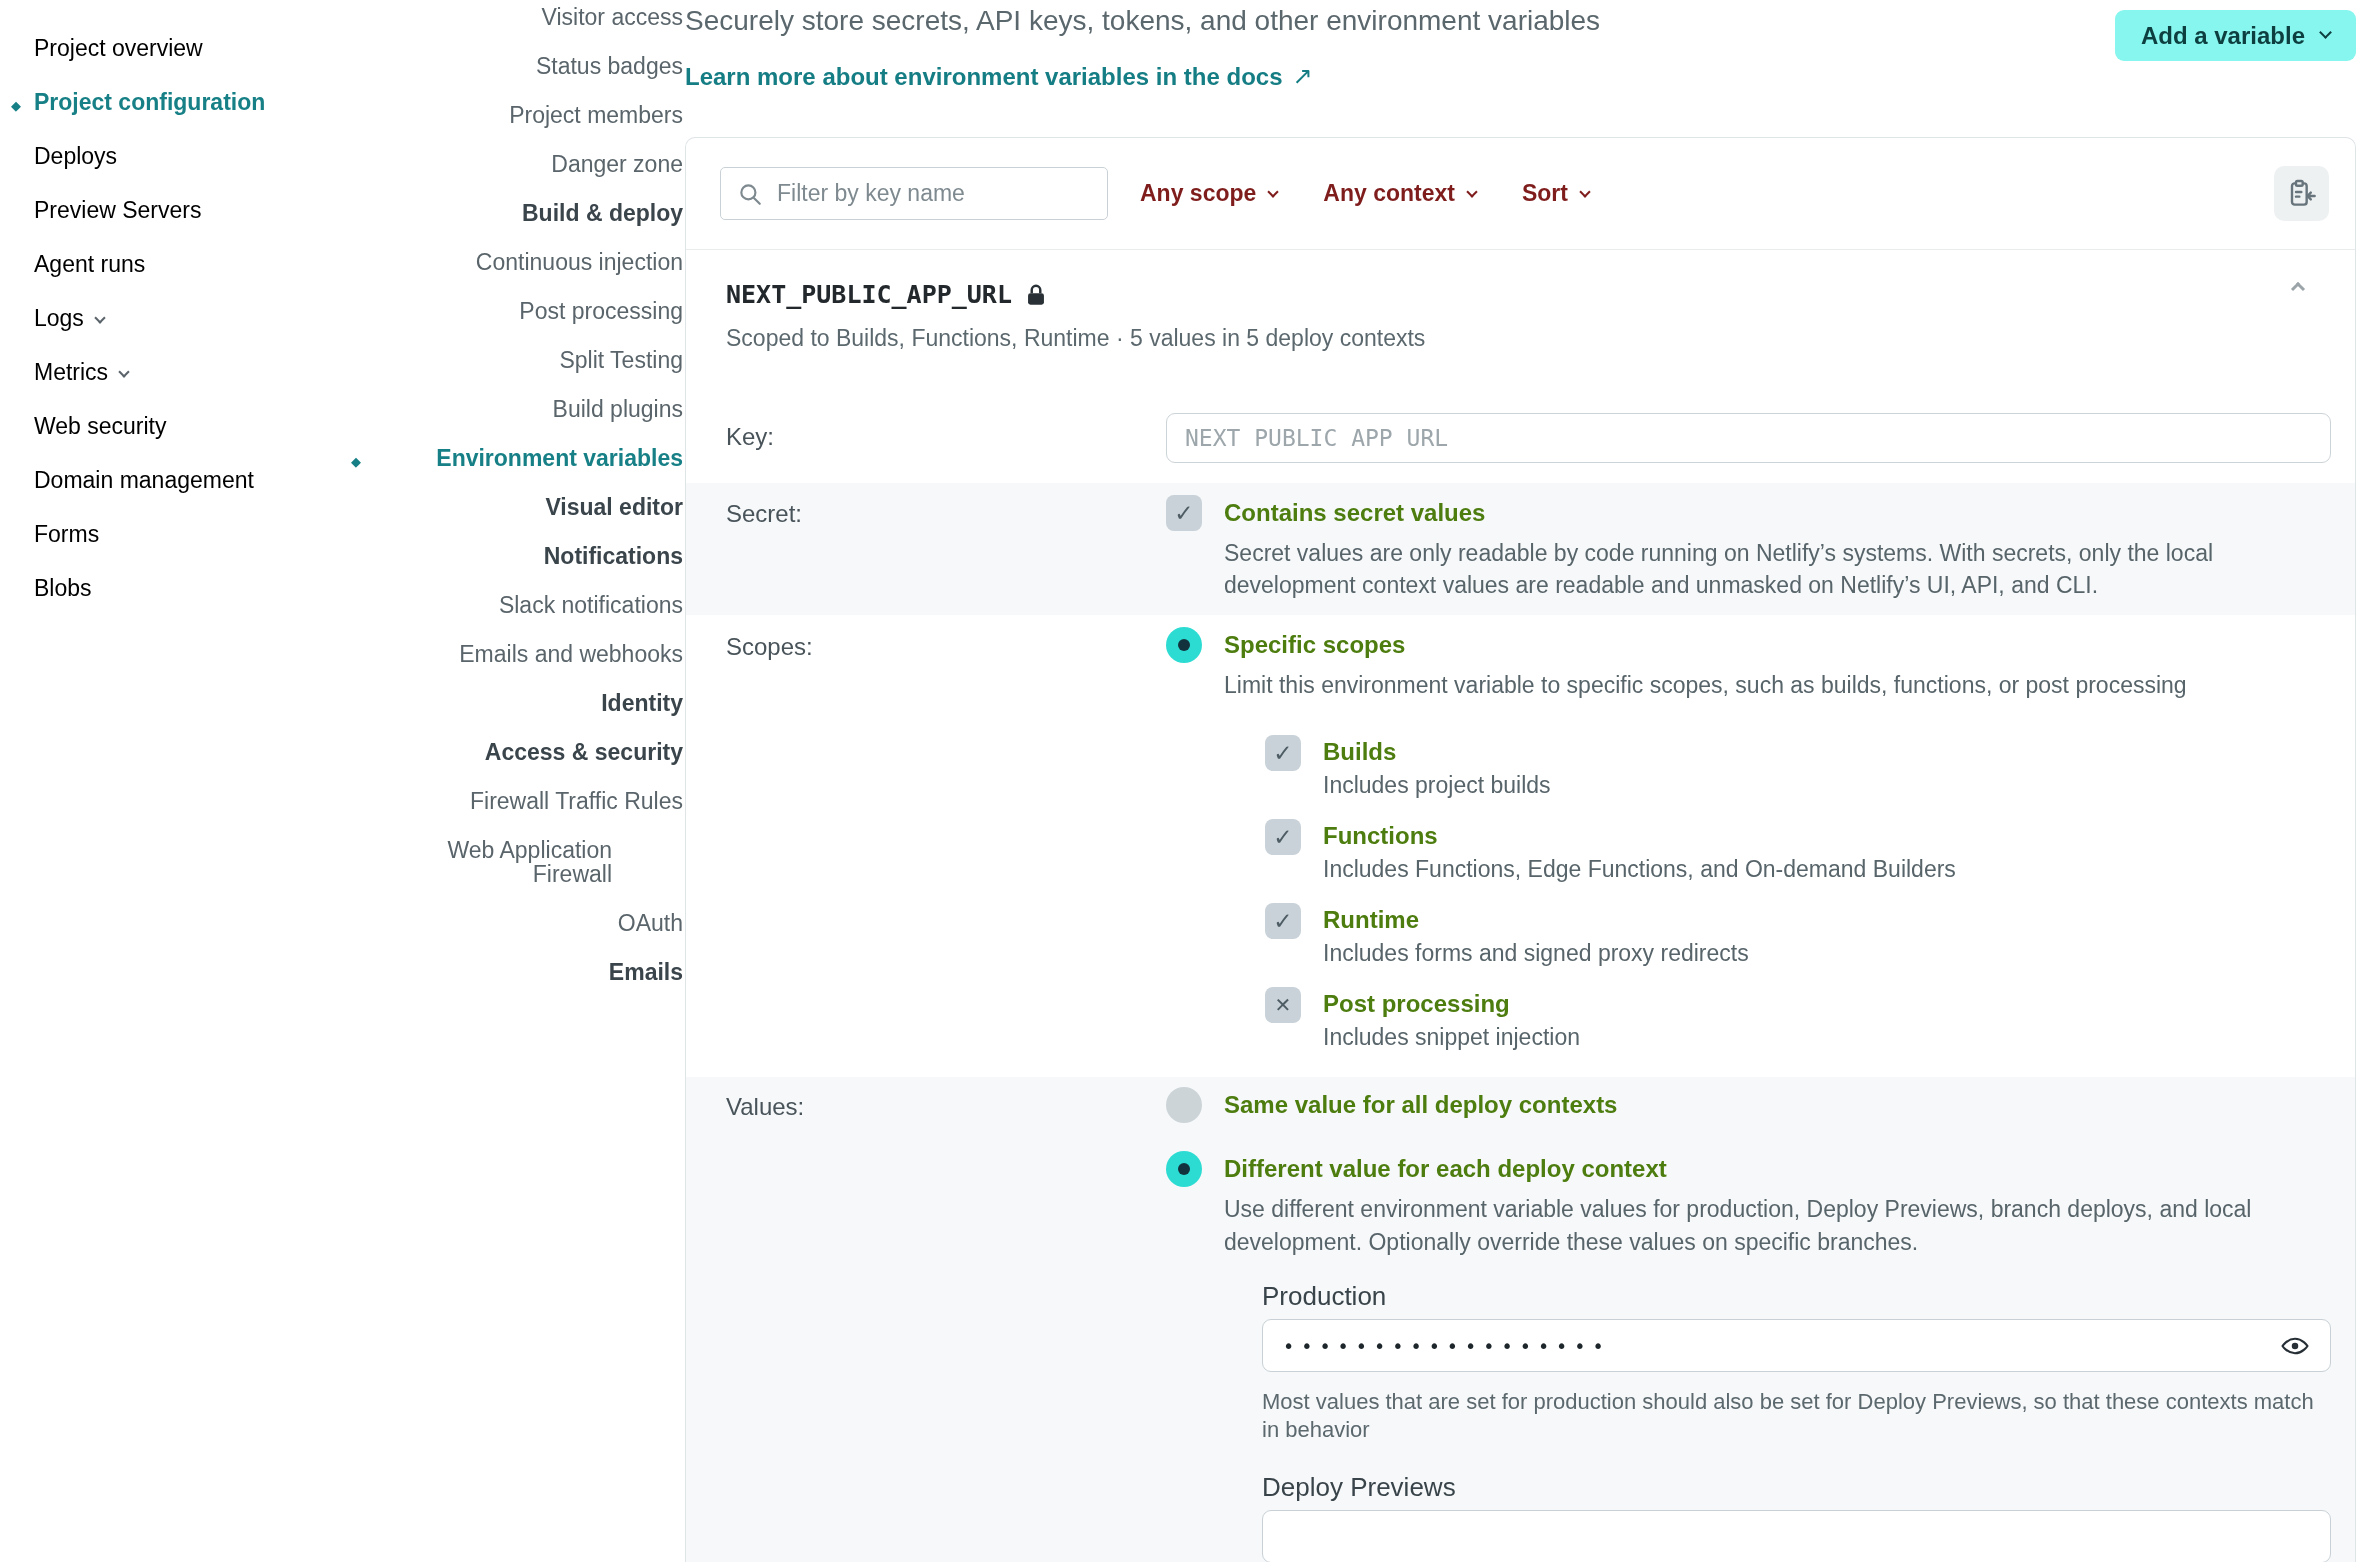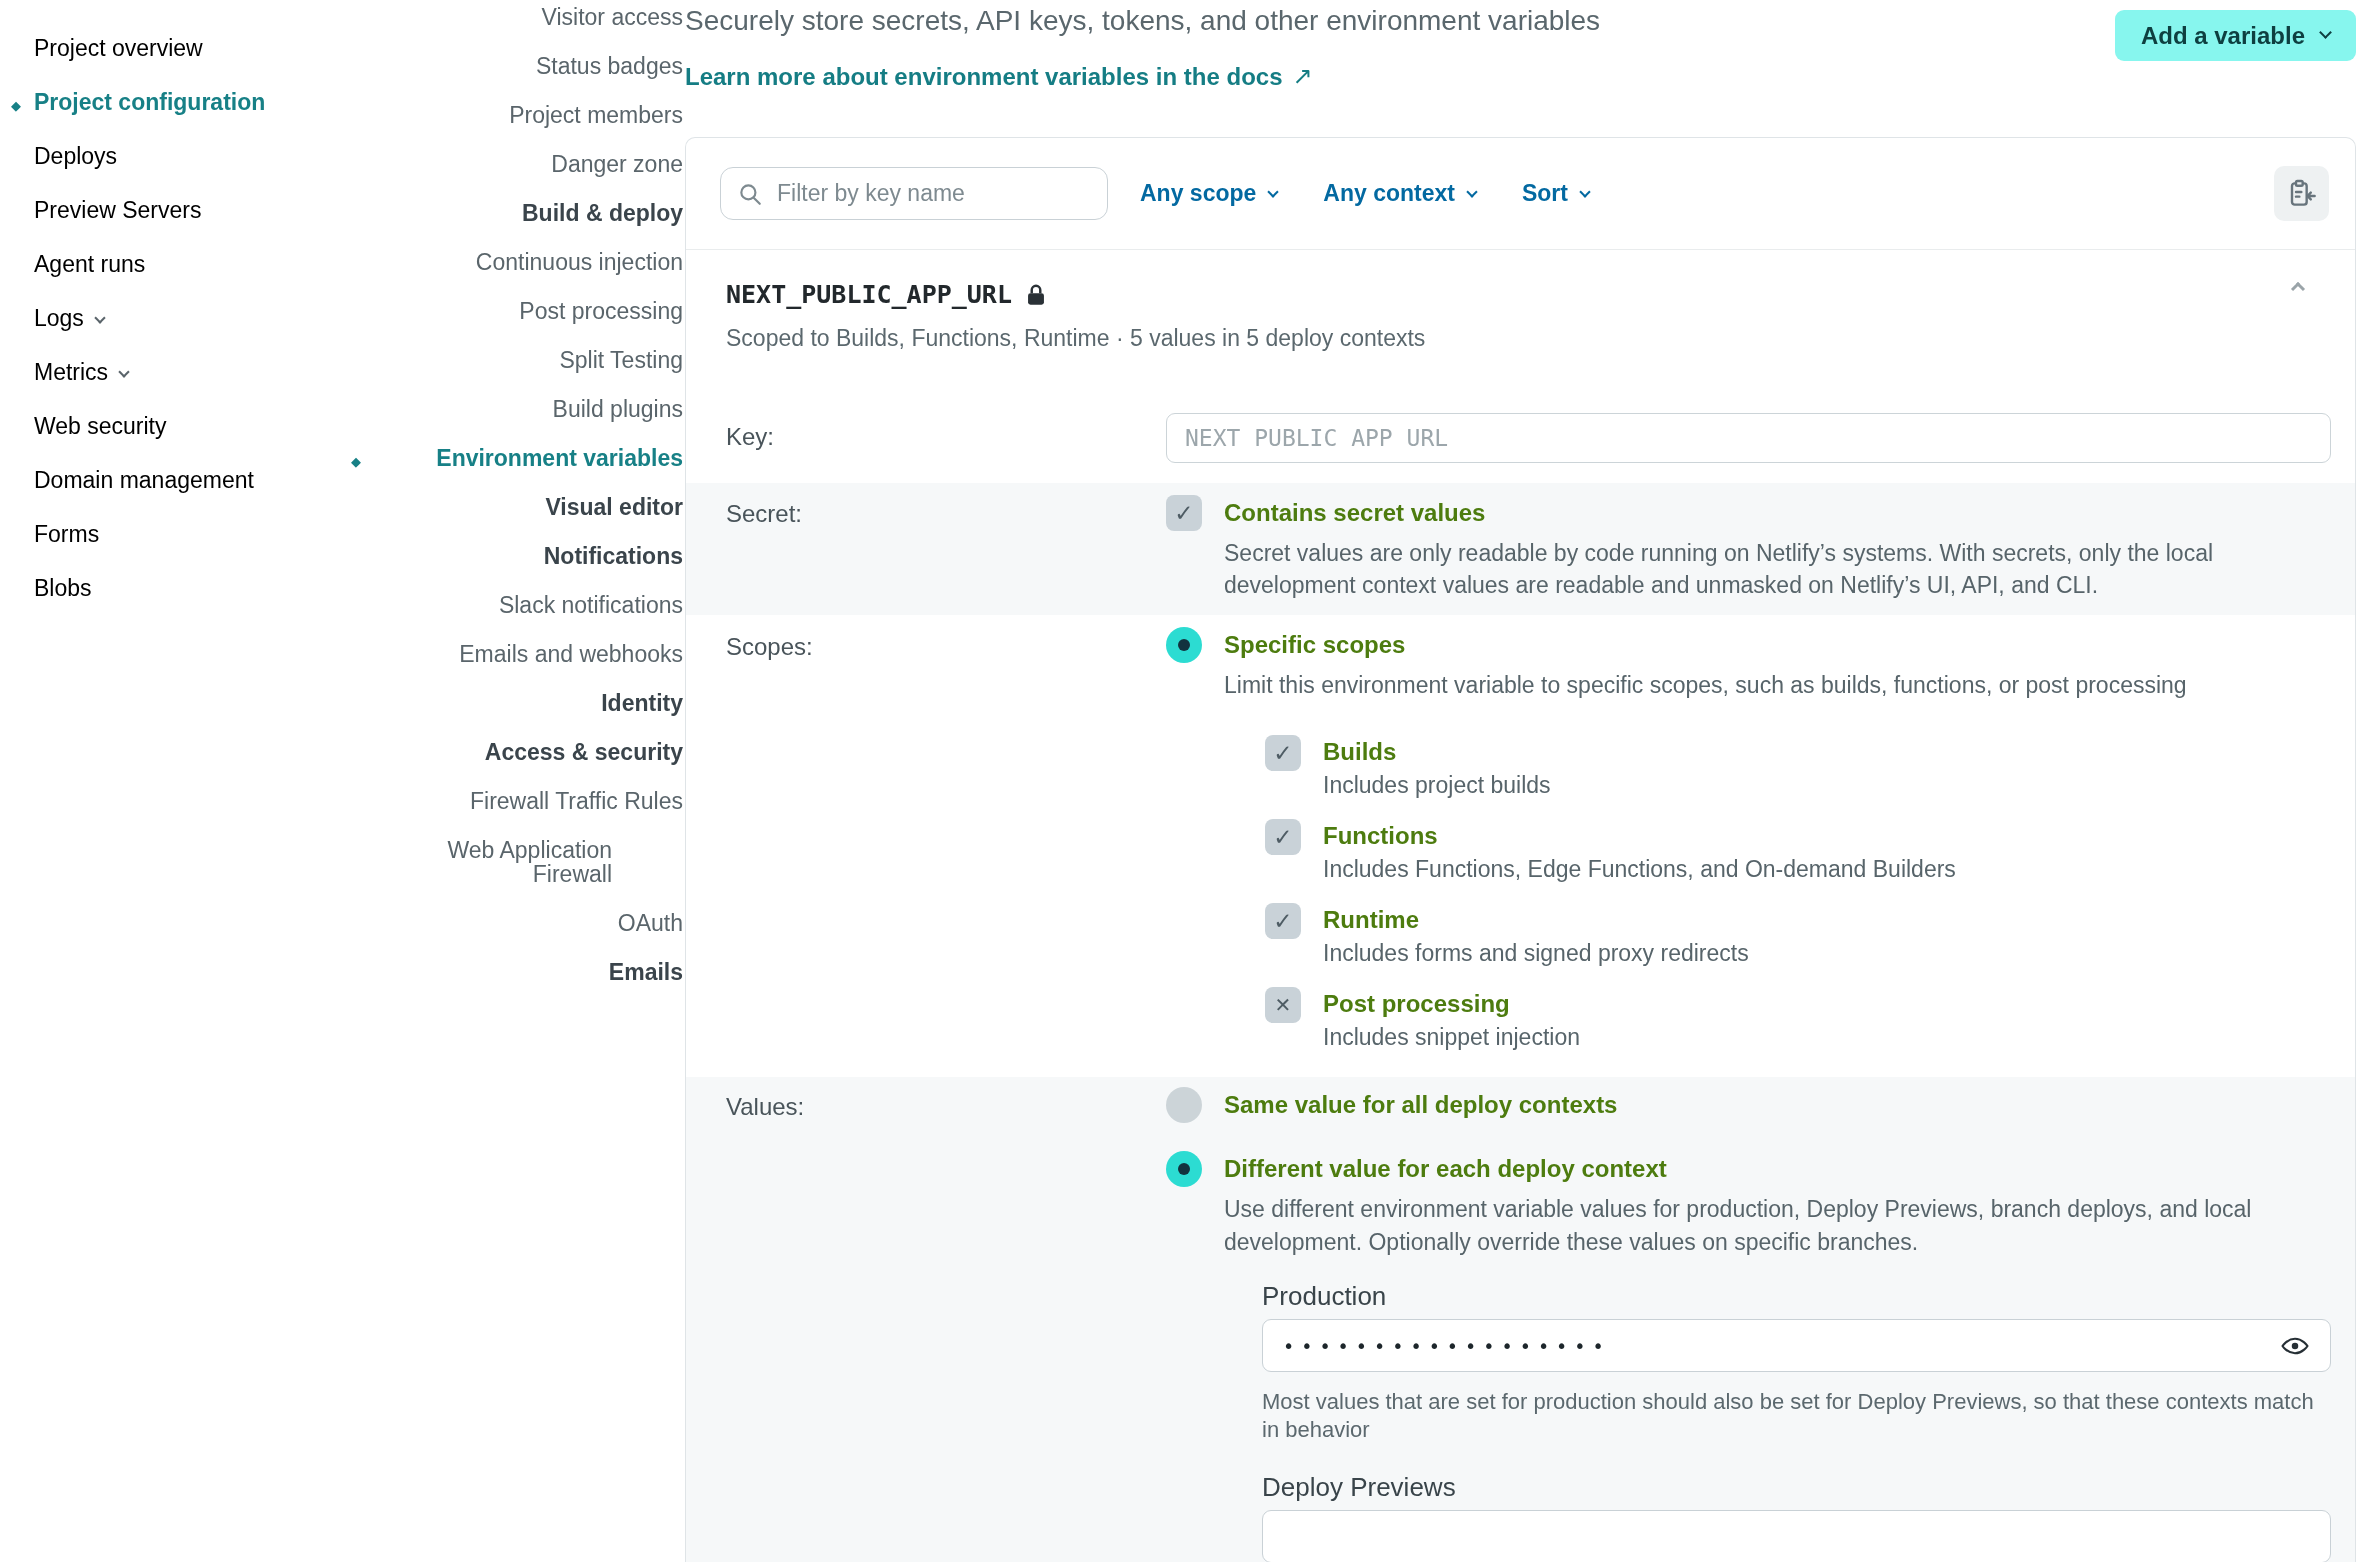--- a/index.html
+++ b/index.html
@@ -43,26 +43,26 @@
              border: none; border-radius: 9px; background: #87f6ee; color: #0e3f40;
              font-size: 24px; font-weight: 700; display: flex; align-items: center; gap: 16px;
              cursor: pointer; font-family: inherit; }
   .add-btn .chev { border-width: 2.6px; position: relative; top: -3px; }
 
   .card { margin-top: 46px; border: 1px solid #dfe4e7; border-bottom: none;
           border-radius: 10px 10px 0 0; background: #fff; height: 1431px; overflow: hidden; }
 
   .toolbar { display: flex; align-items: center; padding: 28px 26px 28px 34px; }
   .search-box { display: flex; align-items: center; gap: 12px; width: 388px; height: 53px;
-                border: 1.6px solid #c9d1d6; border-radius: 13px; padding: 0 16px; background: #fff; }
+                border: 1.6px solid #c9d1d6; border-radius: 5px; padding: 0 16px; background: #fff; }
   .search-box input { border: none; outline: none; flex: 1; font-size: 23px; color: #333;
                       font-family: inherit; background: transparent; min-width: 0; }
   .search-box input::placeholder { color: #7e8a90; }
   .dd { display: flex; align-items: center; gap: 13px; border: none; background: none;
-        font-family: inherit; font-size: 23px; font-weight: 700; color: #0369a1;
+        font-family: inherit; font-size: 23px; font-weight: 700; color: #7f1d1d;
         cursor: pointer; margin-left: 46px; padding: 0; }
   .dd.first { margin-left: 32px; }
   .dd .chev { border-width: 2.4px; width: 8px; height: 8px; position: relative; top: -2px; }
   .icon-btn { margin-left: auto; width: 55px; height: 55px; border: none; border-radius: 10px;
               background: #eef1f2; display: flex; align-items: center; justify-content: center; cursor: pointer; }
 
   .divider { border-top: 1px solid #e9eced; }
 
   .var-head { position: relative; padding: 30px 44px 27px 40px; }
   .var-name { display: flex; align-items: center; gap: 14px; line-height: 30px;

